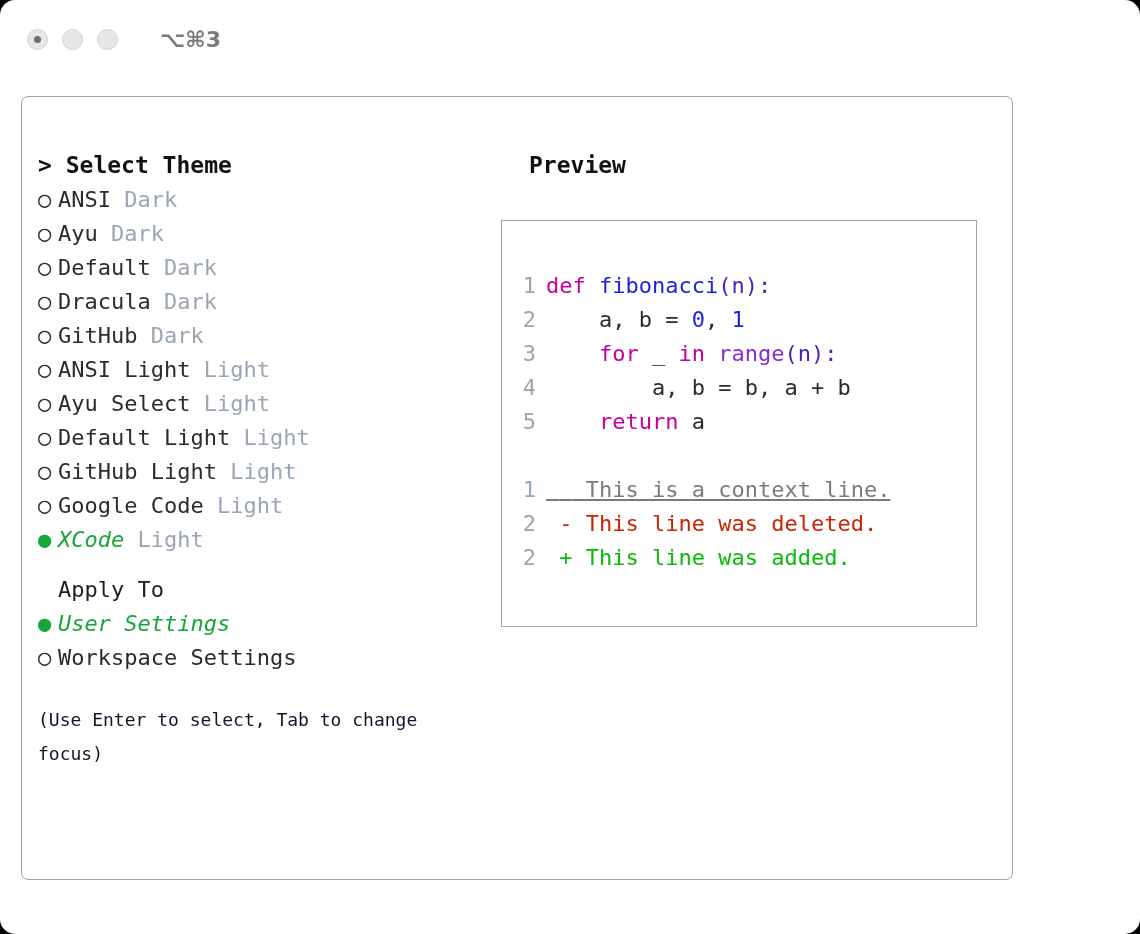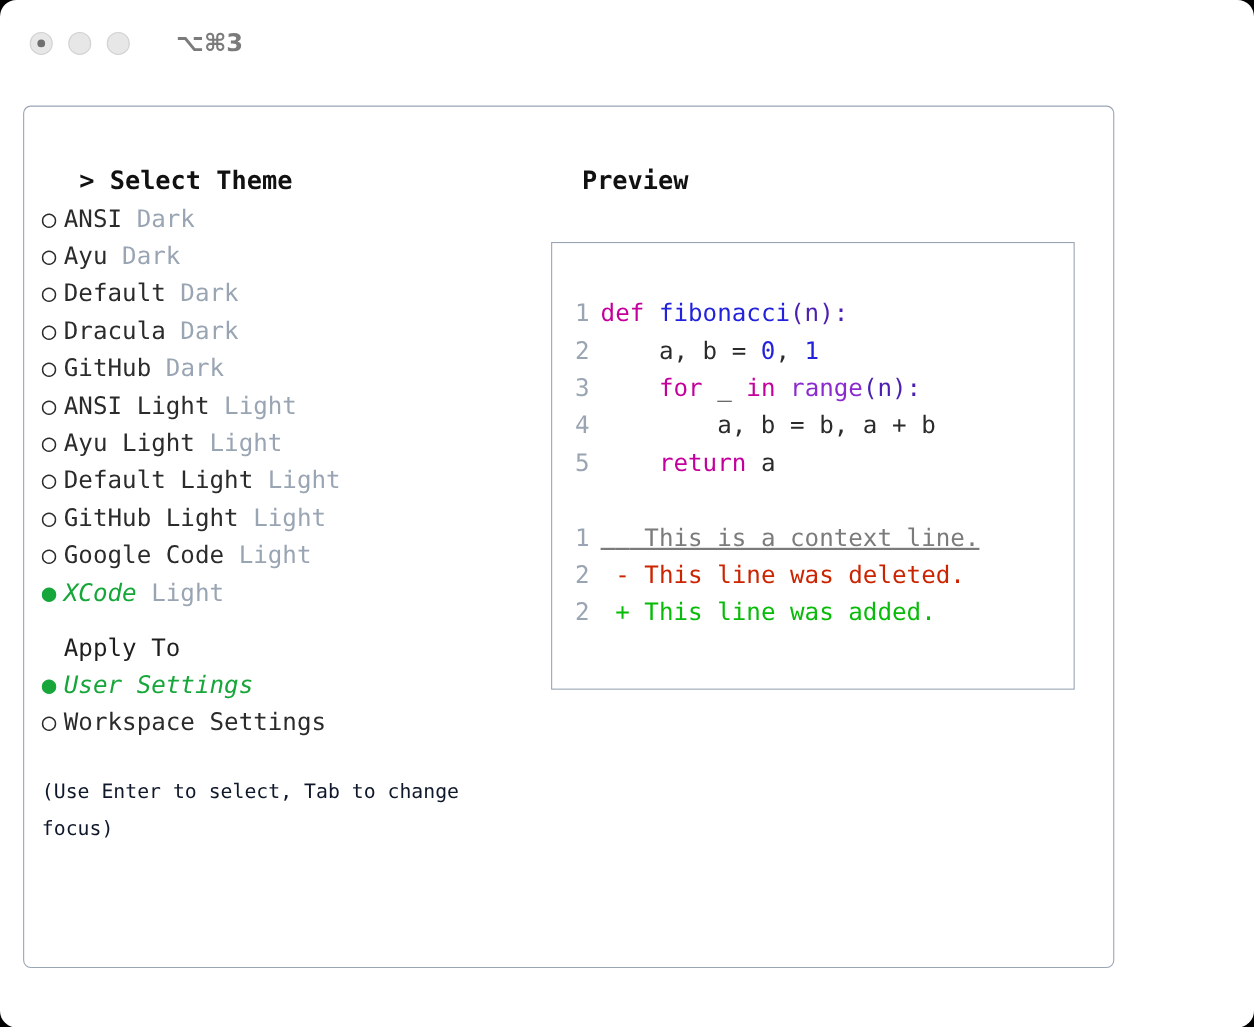--- a/index.html
+++ b/index.html
@@ -93,21 +93,20 @@
     font-size: 22px;
     line-height: 34px;
     white-space: pre;
     color: #2b2b2b;
   }
   #list-header {
     font-weight: bold;
     color: #111111;
     font-size: 23px;
     line-height: 36px;
-    margin-left: 34px;
   }
   .bullet {
     display: inline-block;
     width: 20px;
   }
   .bullet.off { color: #2b2b2b; }
   .bullet.on  { color: #16a63a; }
   .name.sel   { color: #16a63a; font-style: italic; }
   .kind {
     color: #9aa5b4;
@@ -203,21 +202,21 @@
 
       <div id="list-header" class="row">&gt; Select Theme</div>
 
       <div id="theme-items">
           <div class="row"><span class="bullet off">○</span><span class="name">ANSI</span><span> </span><span class="kind">Dark</span></div>
           <div class="row"><span class="bullet off">○</span><span class="name">Ayu</span><span> </span><span class="kind">Dark</span></div>
           <div class="row"><span class="bullet off">○</span><span class="name">Default</span><span> </span><span class="kind">Dark</span></div>
           <div class="row"><span class="bullet off">○</span><span class="name">Dracula</span><span> </span><span class="kind">Dark</span></div>
           <div class="row"><span class="bullet off">○</span><span class="name">GitHub</span><span> </span><span class="kind">Dark</span></div>
           <div class="row"><span class="bullet off">○</span><span class="name">ANSI Light</span><span> </span><span class="kind">Light</span></div>
-          <div class="row"><span class="bullet off">○</span><span class="name">Ayu Light</span><span> </span><span class="kind">Light</span></div>
+          <div class="row"><span class="bullet off">○</span><span class="name">Ayu Select</span><span> </span><span class="kind">Light</span></div>
           <div class="row"><span class="bullet off">○</span><span class="name">Default Light</span><span> </span><span class="kind">Light</span></div>
           <div class="row"><span class="bullet off">○</span><span class="name">GitHub Light</span><span> </span><span class="kind">Light</span></div>
           <div class="row"><span class="bullet off">○</span><span class="name">Google Code</span><span> </span><span class="kind">Light</span></div>
           <div class="row"><span class="bullet on">●</span><span class="name sel">XCode</span><span> </span><span class="kind">Light</span></div>
         </div>
 
       <div class="spacer-sm"></div>
 
       <div id="apply-header">Apply To</div>
 

